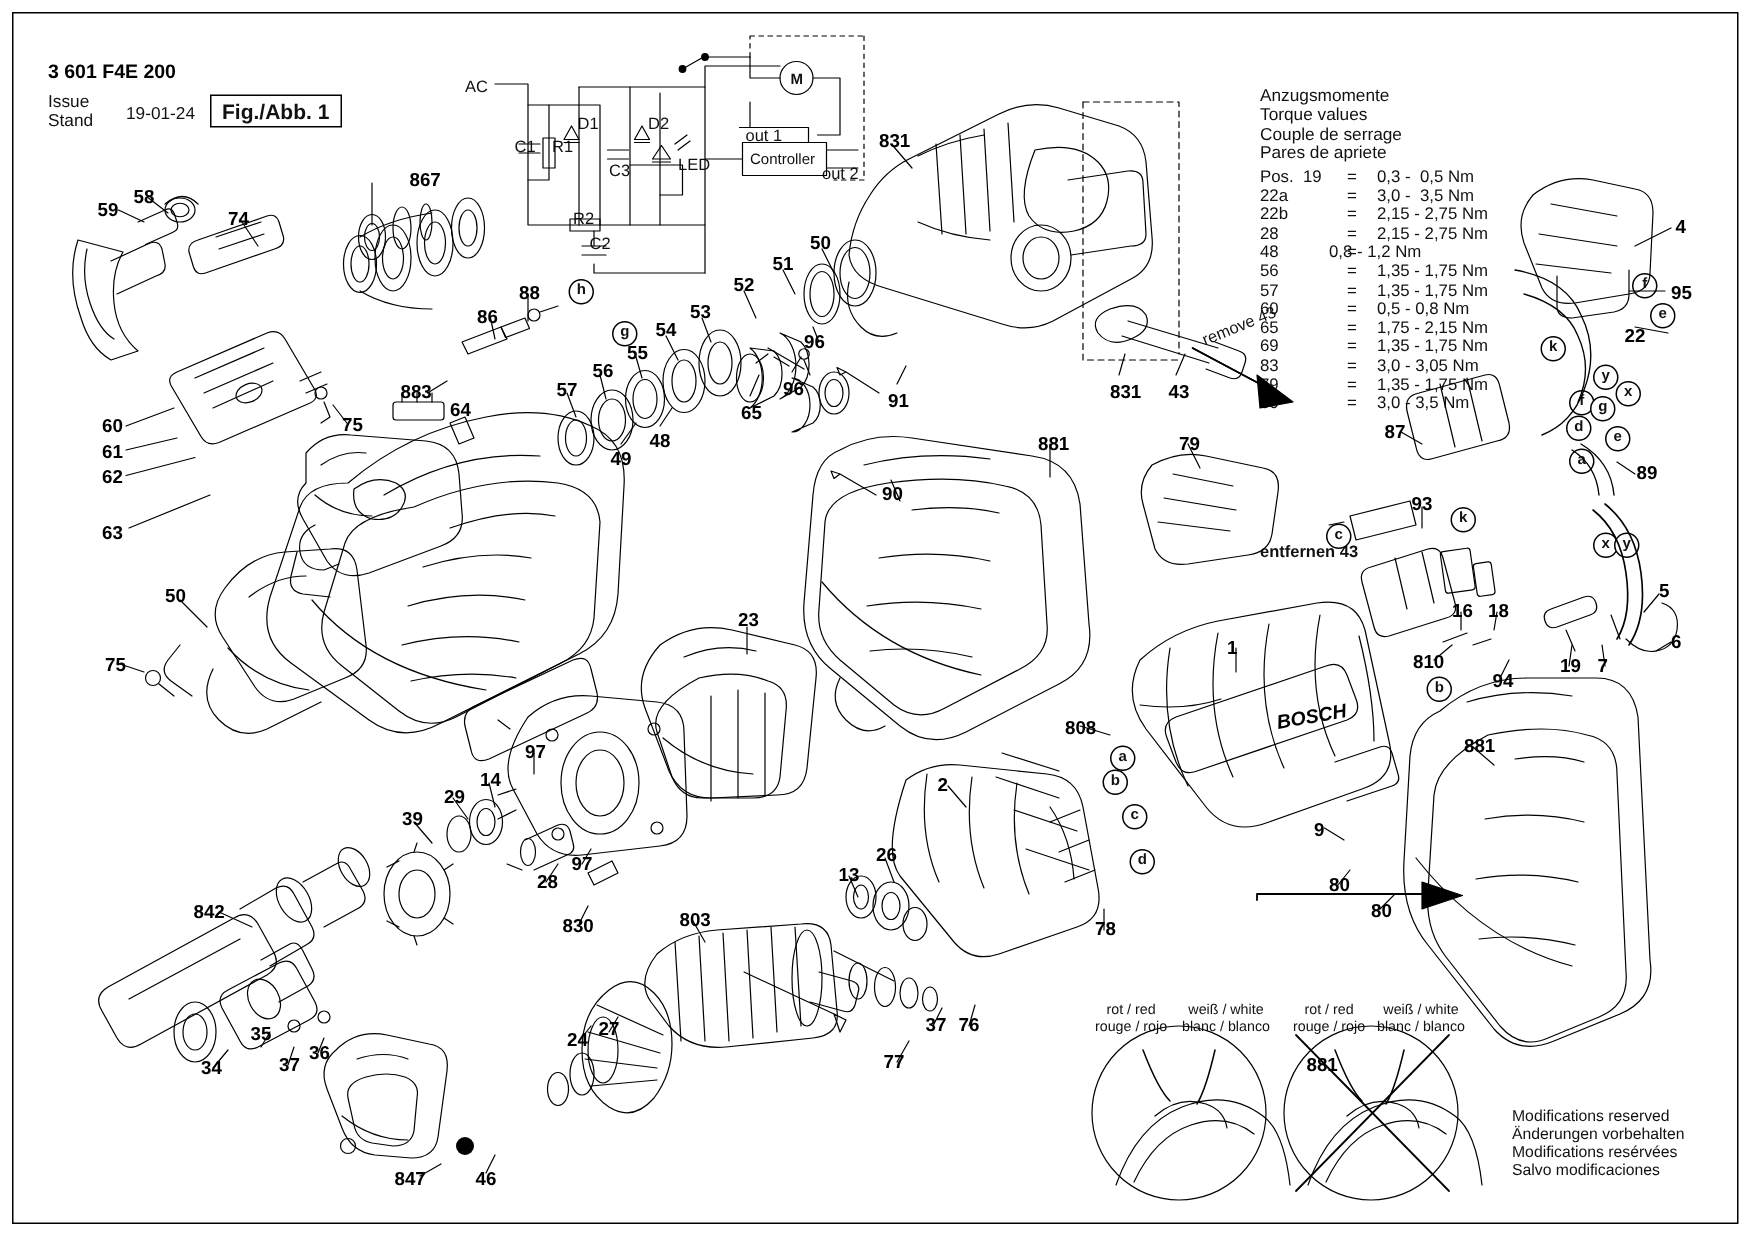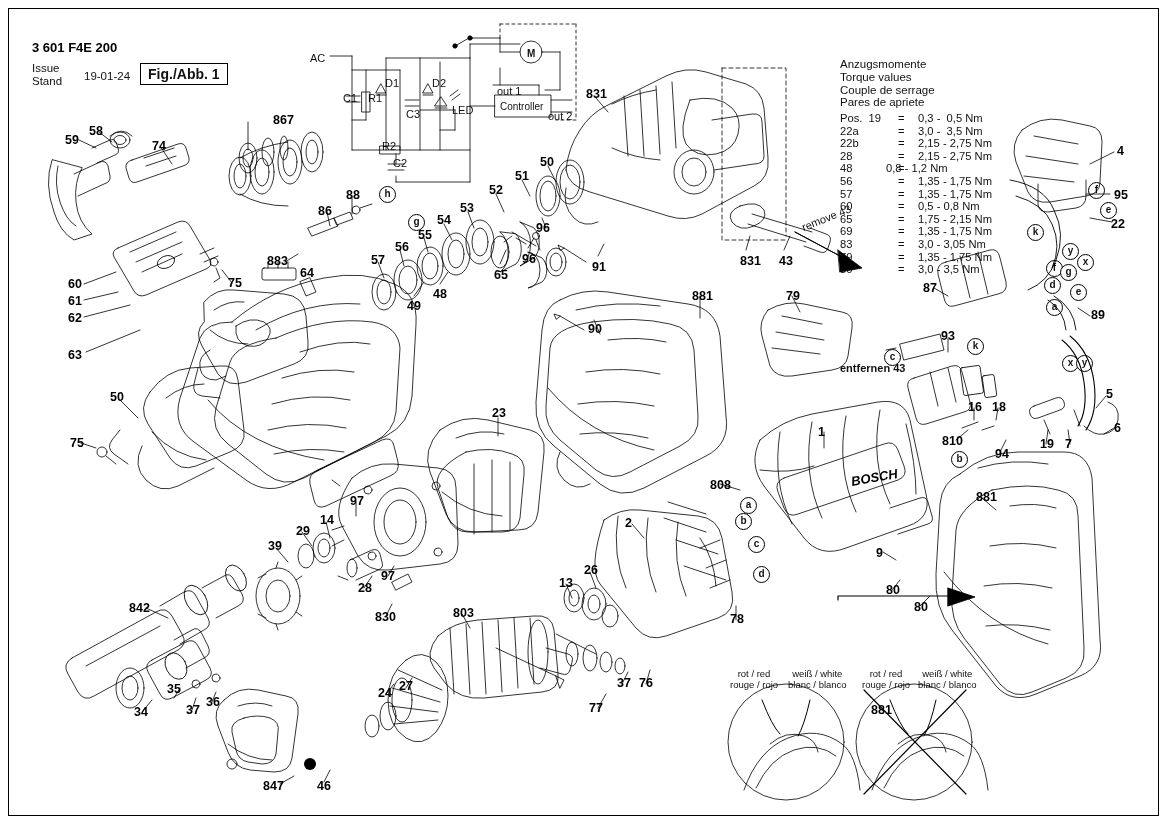--- a/index.html
+++ b/index.html
@@ -86,20 +86,24 @@
   <div class="lbl" style="left:452px;top:104px;">LED</div>
   <div class="lbl" style="left:382px;top:140px;">R2</div>
   <div class="lbl" style="left:393px;top:157px;">C2</div>
   <div class="lbl" style="left:497px;top:85px;">out 1</div>
   <div class="lbl" style="left:548px;top:110px;">out 2</div>
   <div class="lbl" style="left:500px;top:101px;font-size:10px;">Controller</div>
   <div class="lbl bold" style="left:527px;top:48px;font-size:10px;">M</div>
 
   <div class="txt" style="left:800px;top:222px;font-size:11px;transform:rotate(-22deg);transform-origin:left top;">remove 43</div>
   <div class="txt bold" style="left:840px;top:362px;font-size:11px;">entfernen 43</div>
+  <div class="capn" style="left:1008px;top:738px;">Modifications reserved
+Änderungen vorbehalten
+Modifications resérvées
+Salvo modificaciones</div>
 
   <div class="ccode" style="left:730px;top:668px;">rot / red
 rouge / rojo</div>
   <div class="ccode" style="left:788px;top:668px;">weiß / white
 blanc / blanco</div>
   <div class="ccode" style="left:862px;top:668px;">rot / red
 rouge / rojo</div>
   <div class="ccode" style="left:918px;top:668px;">weiß / white
 blanc / blanco</div>
   <div class="num" style="left:871px;top:703px;">881</div>
@@ -177,21 +181,21 @@
       <div class="num" style="left: 942px; top: 434px;">810</div>
       <div class="num" style="left: 995px; top: 447px;">94</div>
       <div class="num" style="left: 923px; top: 281px;">87</div>
       <div class="num" style="left: 1091px; top: 308px;">89</div>
       <div class="num" style="left: 1040px; top: 437px;">19</div>
       <div class="num" style="left: 1065px; top: 437px;">7</div>
       <div class="num" style="left: 1106px; top: 387px;">5</div>
       <div class="num" style="left: 1114px; top: 421px;">6</div>
       <div class="num" style="left: 1117px; top: 144px;">4</div>
       <div class="num" style="left: 1114px; top: 188px;">95</div>
-      <div class="num" style="left: 1111px; top: 217px;">22</div>
+      <div class="num" style="left: 1083px; top: 217px;">22</div>
     </div>
   <div id="bubble-layer">
       <div class="circ" style="left: 379px; top: 186px;">h</div>
       <div class="circ" style="left: 408px; top: 214px;">g</div>
       <div class="circ" style="left: 884px; top: 349px;">c</div>
       <div class="circ" style="left: 967px; top: 338px;">k</div>
       <div class="circ" style="left: 740px; top: 497px;">a</div>
       <div class="circ" style="left: 735px; top: 513px;">b</div>
       <div class="circ" style="left: 748px; top: 536px;">c</div>
       <div class="circ" style="left: 753px; top: 566px;">d</div>

